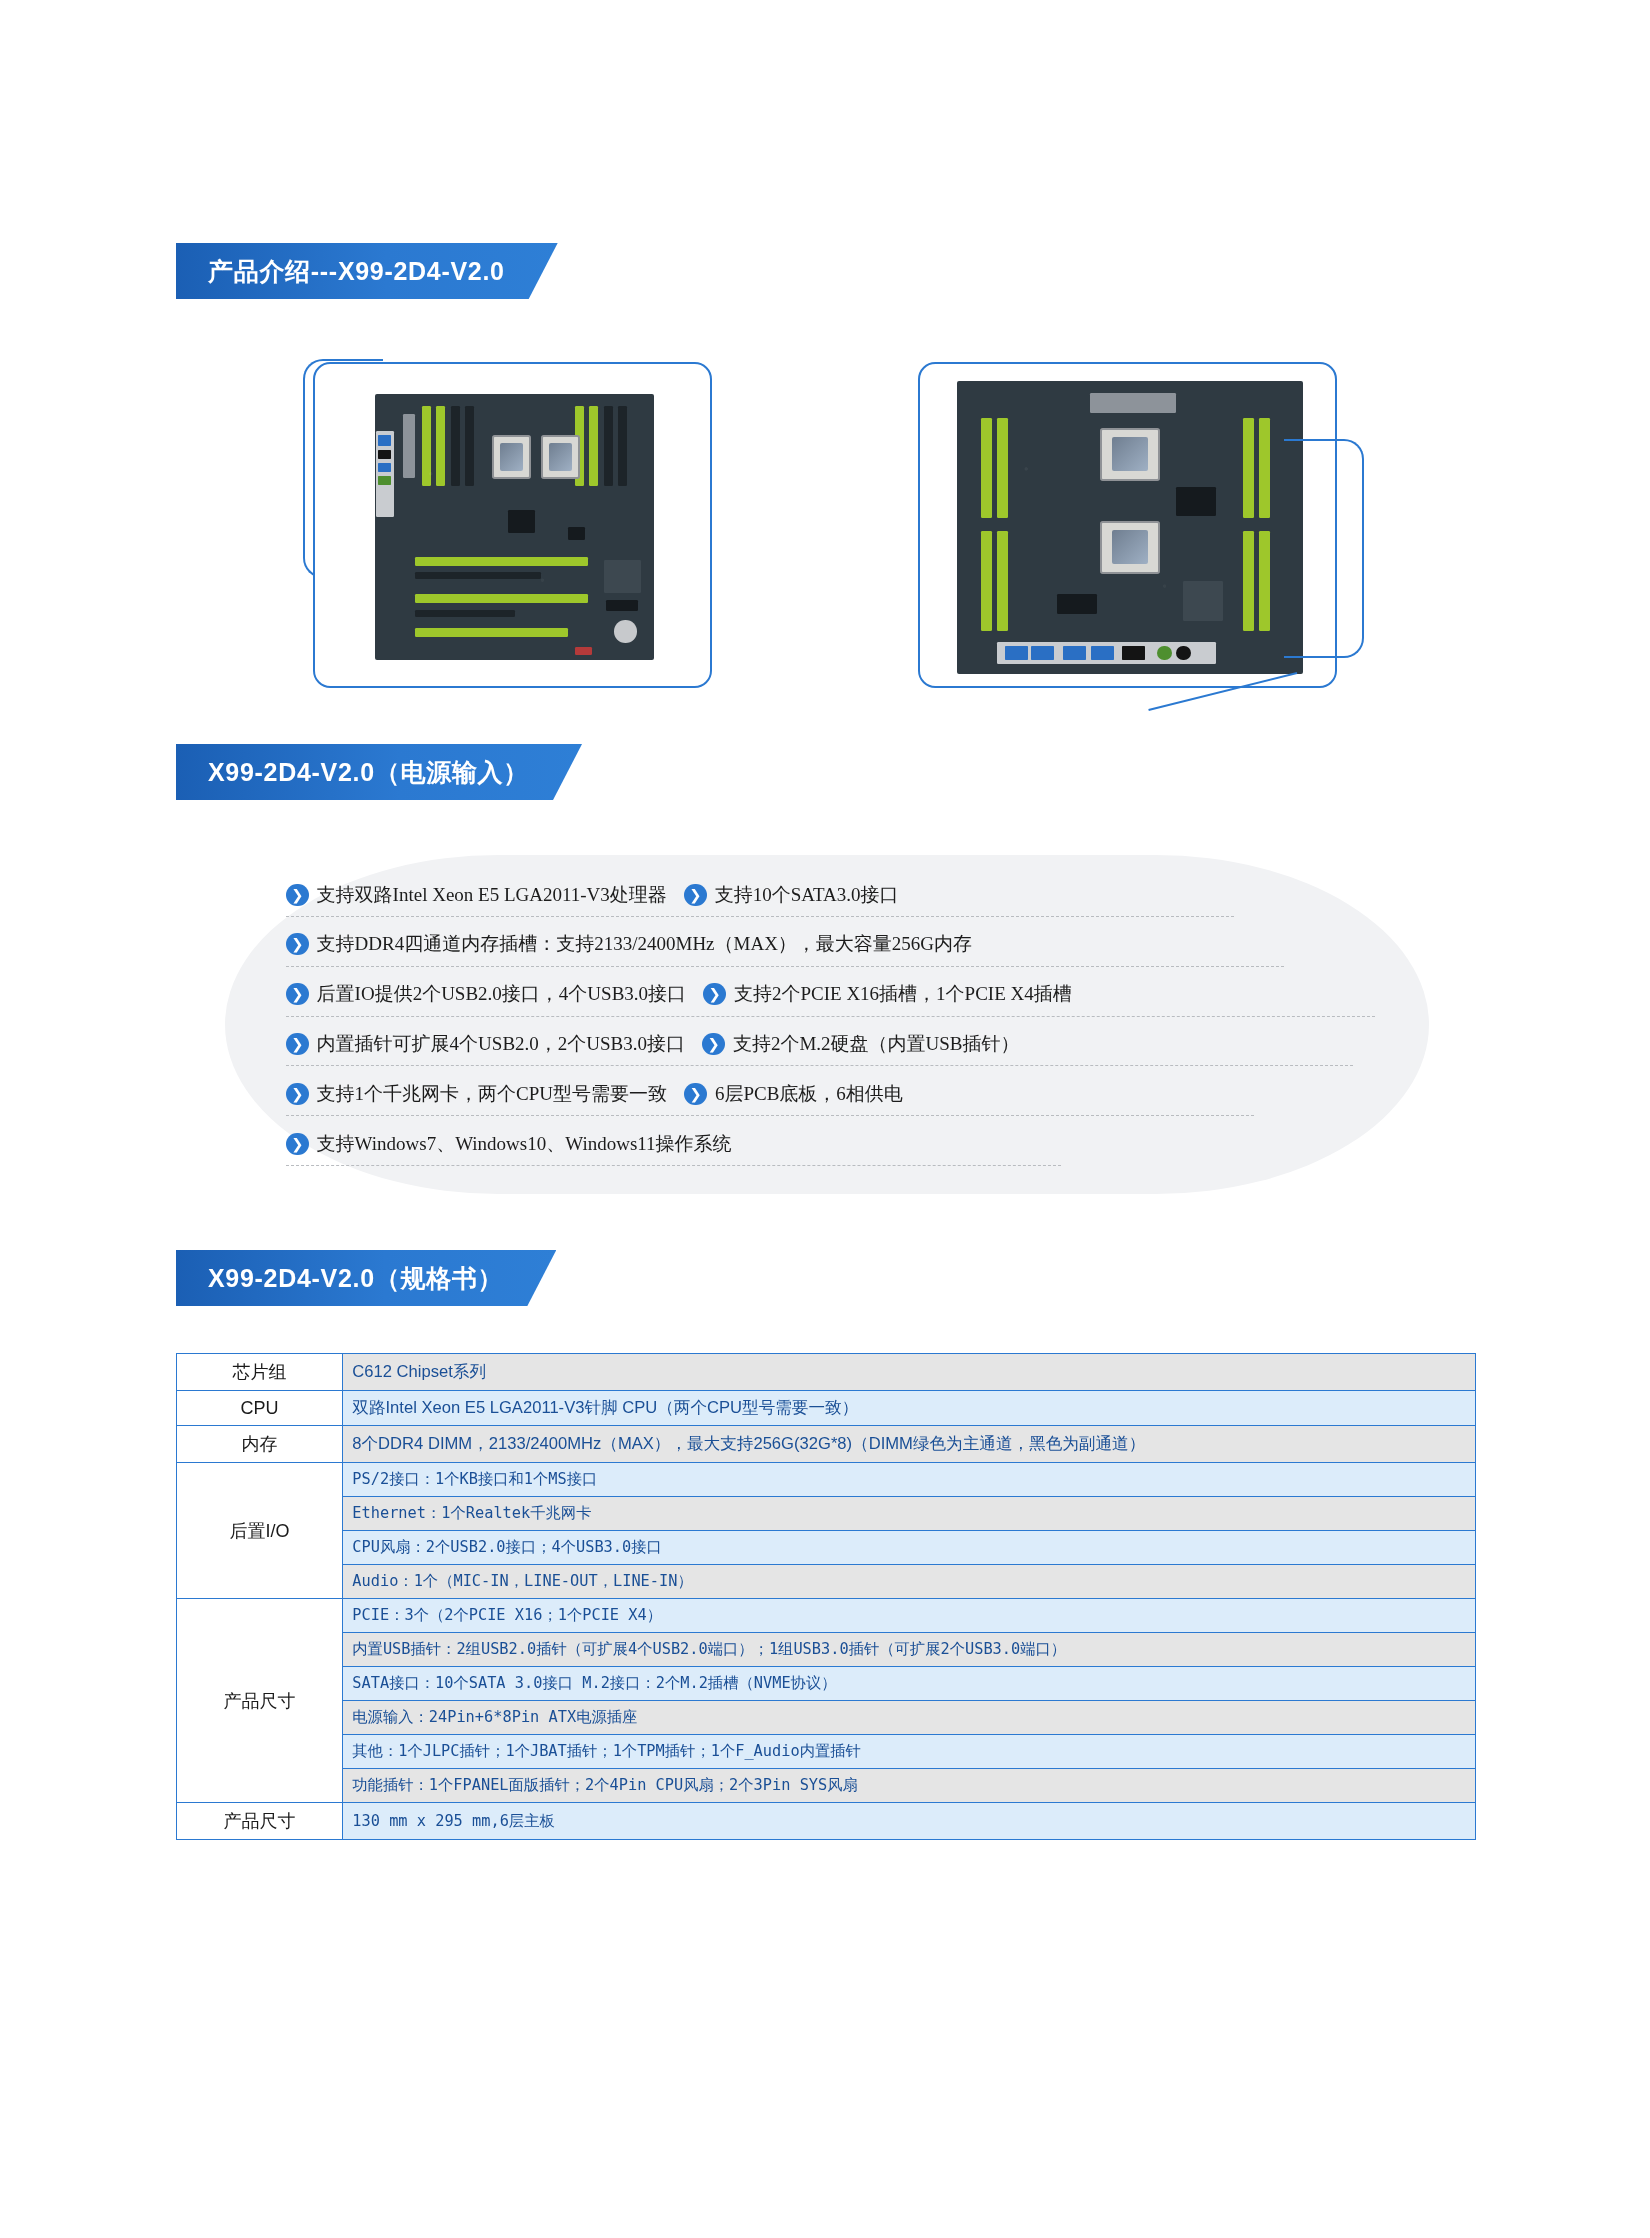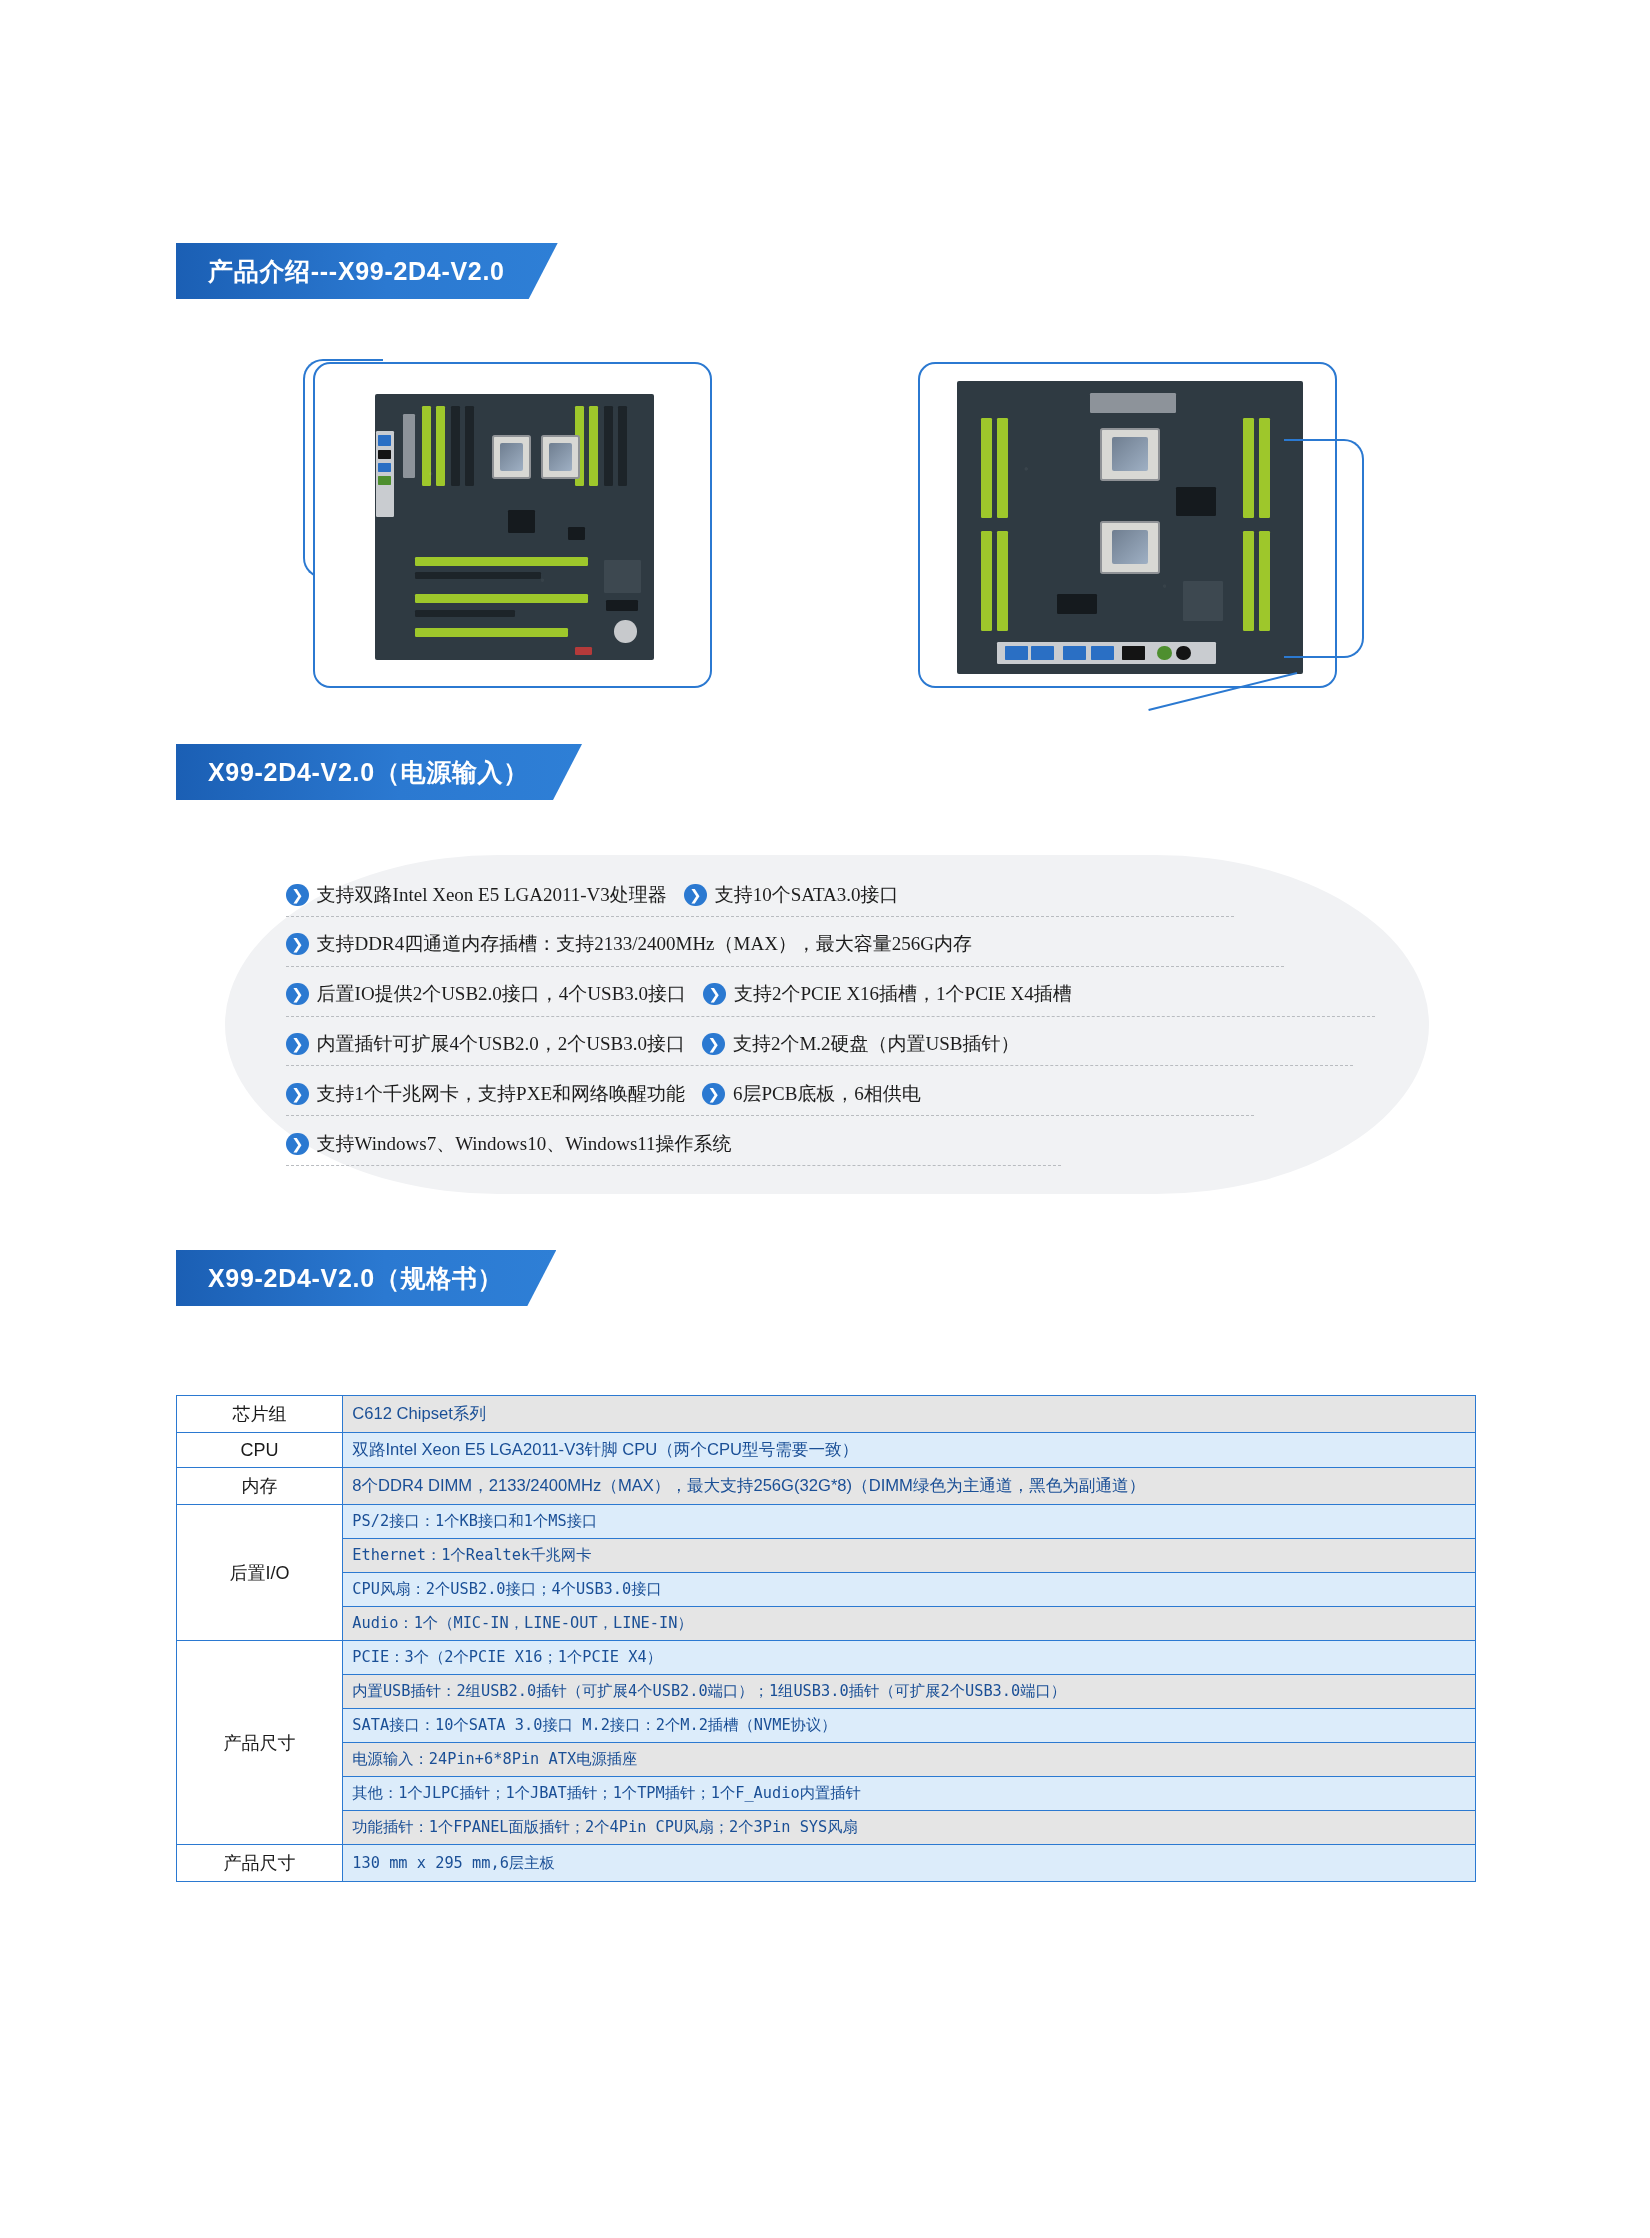--- a/index.html
+++ b/index.html
@@ -268,21 +268,21 @@
   <span class="feat-item">
     <span class="arrow-ic">❯</span>
     <span class="feat-text">支持2个M.2硬盘（内置USB插针）</span>
   </span>
 </div>
 <div class="dashed" style="left:286px; top:1065px; width:1067px;"></div>
 
 <div class="feat-row" style="left:286px; top:1081px;">
   <span class="feat-item">
     <span class="arrow-ic">❯</span>
-    <span class="feat-text">支持1个千兆网卡，支持PXE和网络唤醒功能</span>
+    <span class="feat-text">支持1个千兆网卡，两个CPU型号需要一致</span>
   </span>
   <span class="feat-gap"></span>
   <span class="feat-item">
     <span class="arrow-ic">❯</span>
     <span class="feat-text">6层PCB底板，6相供电</span>
   </span>
 </div>
 <div class="dashed" style="left:286px; top:1115px; width:968px;"></div>
 
 <div class="feat-row" style="left:286px; top:1131px;">
@@ -290,21 +290,21 @@
     <span class="arrow-ic">❯</span>
     <span class="feat-text">支持Windows7、Windows10、Windows11操作系统</span>
   </span>
 </div>
 <div class="dashed" style="left:286px; top:1165px; width:775px;"></div>
 
 <div class="banner-wrap" style="left:176px; top:1250px;">
   <div class="banner">X99-2D4-V2.0（规格书）</div>
 </div>
 
-<table class="spec-table" style="left:176px; top:1353px; width:1300px;margin-top:42px;">
+<table class="spec-table" style="left:176px; top:1353px; width:1300px;">
   <tbody>
     <tr>
       <td class="lbl">芯片组</td>
       <td class="val white">C612 Chipset系列</td>
     </tr>
     <tr>
       <td class="lbl">CPU</td>
       <td class="val alt">双路Intel Xeon E5 LGA2011-V3针脚 CPU（两个CPU型号需要一致）</td>
     </tr>
     <tr>

